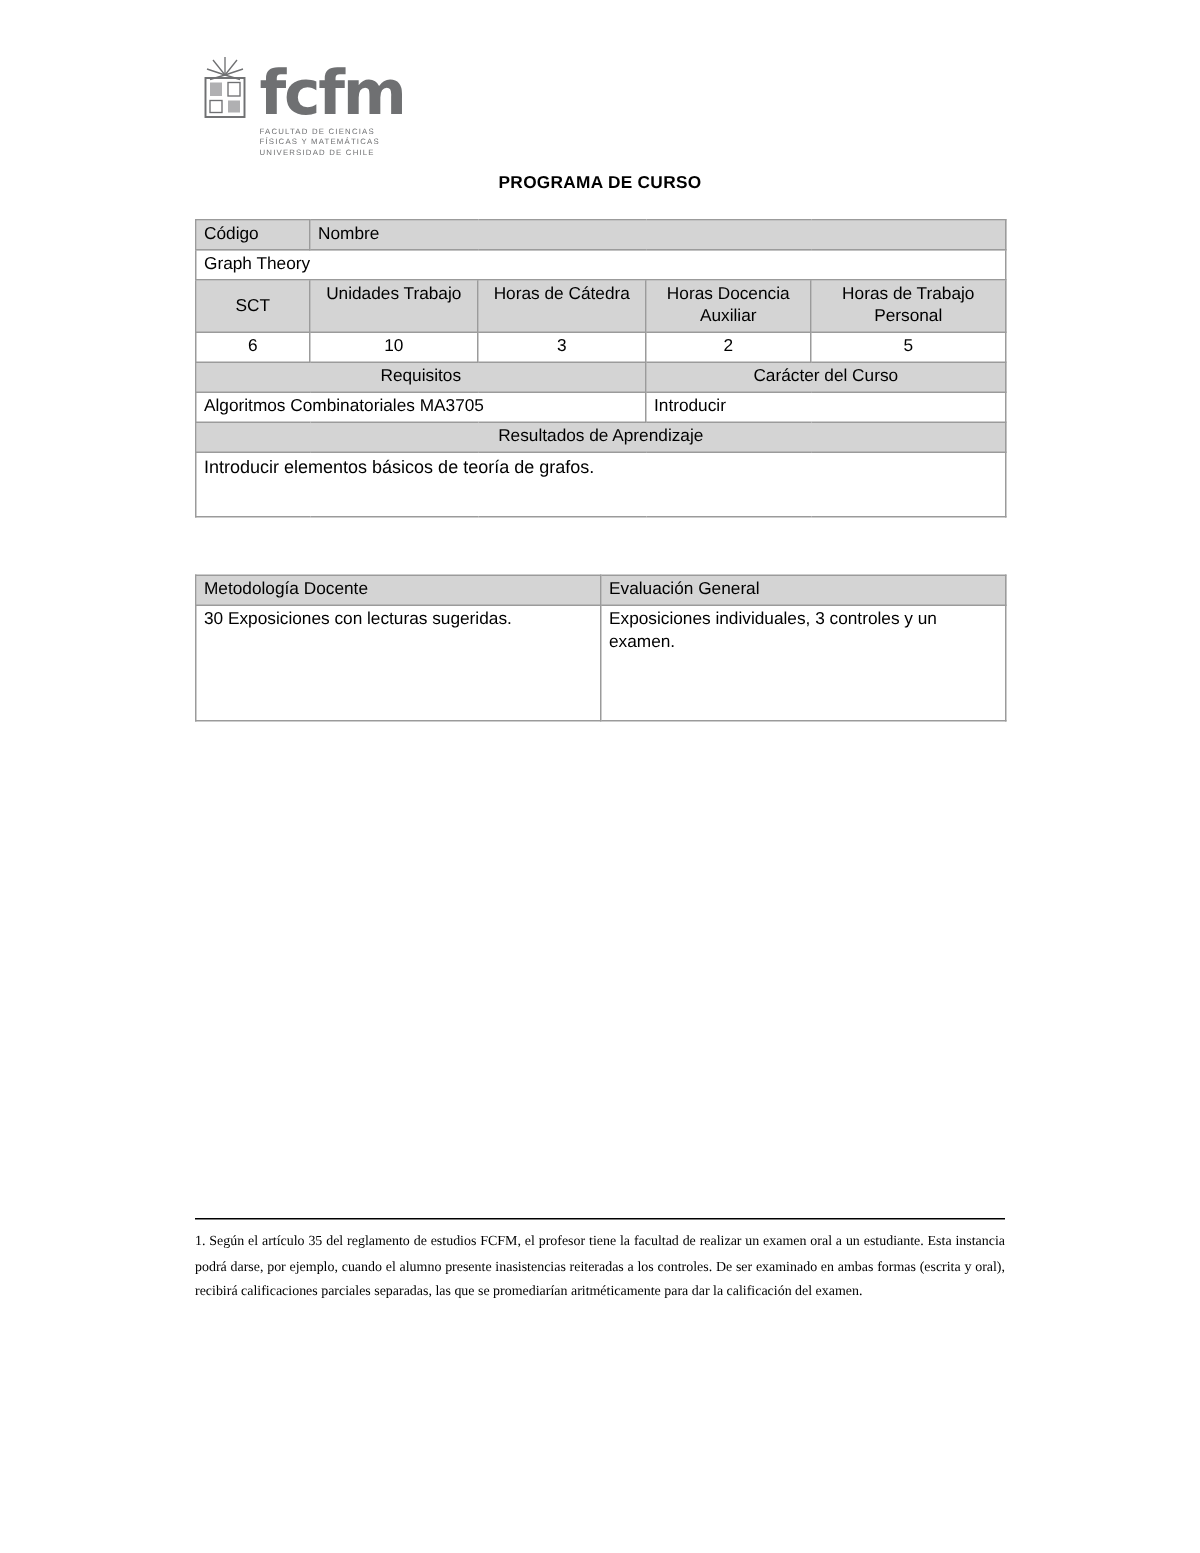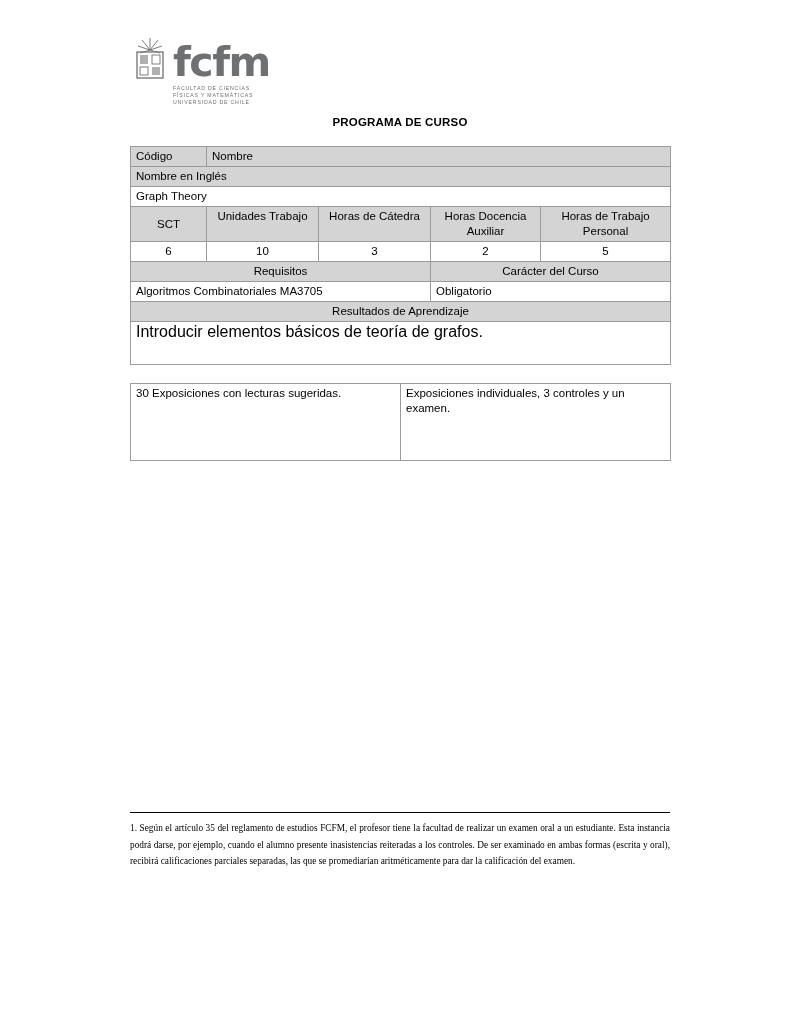--- a/index.html
+++ b/index.html
@@ -86,21 +86,21 @@
     vertical-align: top;
     line-height: 15px;
     font-family: "Liberation Sans", sans-serif;
   }
   .hdr {
     background: #d4d4d4;
   }
   .ctr { text-align: center; }
   .serif-big {
     font-family: "Liberation Serif", serif;
-    font-size: 16px;
+    font-size: 12px;
     line-height: 19px;
   }
 
   #table-main { left: 130px; top: 146px; width: 540px; }
   #table-secondary { left: 130px; top: 383px; width: 540px; }
 
   
   .footnote-rule {
     position: absolute;
     left: 130px;
@@ -161,23 +161,20 @@
       <col style="width:112px">
       <col style="width:110px">
       <col style="width:130px">
     </colgroup>
     <tbody>
       <tr>
         <td class="hdr">Código</td>
         <td class="hdr" colspan="4">Nombre</td>
       </tr>
       <tr>
-        <td class="hdr" colspan="5">Nombre en Inglés</td>
-      </tr>
-      <tr>
         <td colspan="5">Graph Theory</td>
       </tr>
       <tr>
         <td class="hdr ctr" style="vertical-align:middle">SCT</td>
         <td class="hdr ctr">Unidades Trabajo</td>
         <td class="hdr ctr">Horas de Cátedra</td>
         <td class="hdr ctr">Horas Docencia Auxiliar</td>
         <td class="hdr ctr">Horas de Trabajo Personal</td>
       </tr>
       <tr>
@@ -186,38 +183,42 @@
         <td class="ctr">3</td>
         <td class="ctr">2</td>
         <td class="ctr">5</td>
       </tr>
       <tr>
         <td class="hdr ctr" colspan="3">Requisitos</td>
         <td class="hdr ctr" colspan="2">Carácter del Curso</td>
       </tr>
       <tr>
         <td colspan="3">Algoritmos Combinatoriales MA3705</td>
-        <td colspan="2">Obligatorio</td>
+        <td colspan="2">Introducir</td>
       </tr>
       <tr>
         <td class="hdr ctr" colspan="5">Resultados de Aprendizaje</td>
       </tr>
       <tr>
         <td class="serif-big" colspan="5" style="height:38px">Introducir elementos básicos de teoría de grafos.</td>
       </tr>
     </tbody>
   </table>
 
   <table class="tbl" id="table-secondary">
     <colgroup>
       <col style="width:270px">
       <col style="width:270px">
     </colgroup>
     <tbody>
       <tr>
+        <td class="hdr">Metodología Docente</td>
+        <td class="hdr">Evaluación General</td>
+      </tr>
+      <tr>
         <td style="height:72px">30 Exposiciones con lecturas sugeridas.</td>
         <td style="height:72px">Exposiciones individuales, 3 controles y un examen.</td>
       </tr>
     </tbody>
   </table>
 
   <div class="footnote-rule"></div>
   <div class="footnote">1. Según el artículo 35 del reglamento de estudios FCFM, el profesor tiene la facultad de realizar un examen oral a un estudiante. Esta instancia podrá darse, por ejemplo, cuando el alumno presente inasistencias reiteradas a los controles. De ser examinado en ambas formas (escrita y oral), recibirá calificaciones parciales separadas, las que se promediarían aritméticamente para dar la calificación del examen.</div>
 
 </div>

